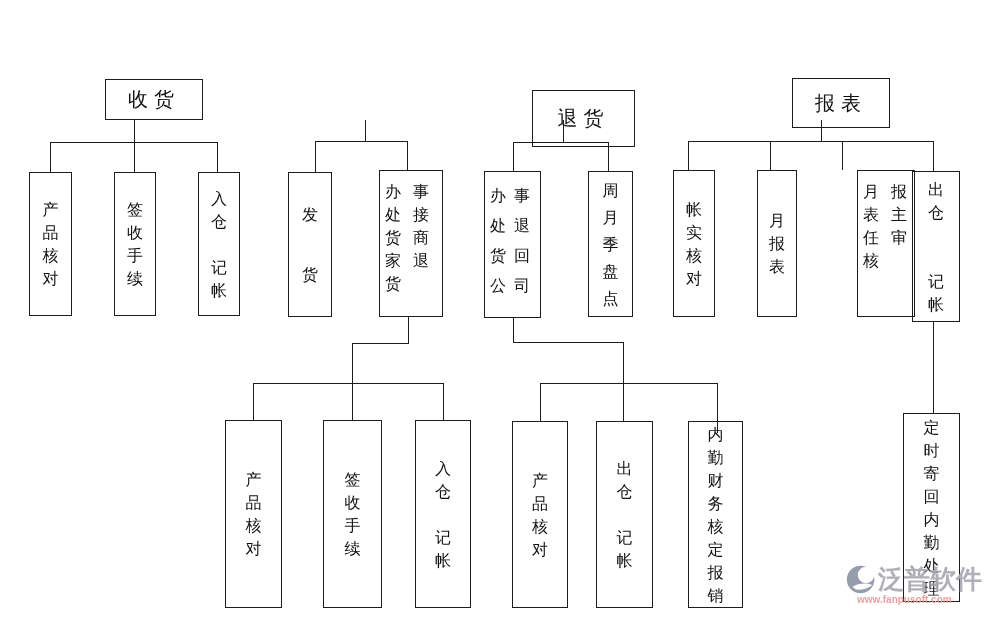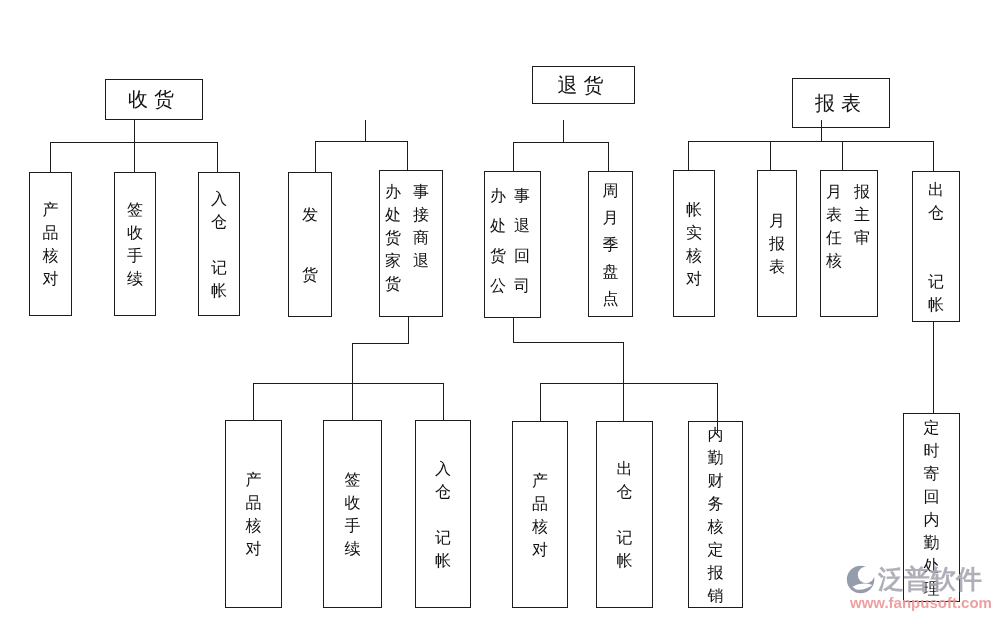--- a/index.html
+++ b/index.html
@@ -36,32 +36,32 @@
   .line{position:absolute;background:var(--line_color);}
   .vl{width:1px;}
   .hl{height:1px;}
   .watermark{
     position:absolute;left:845px;top:562px;width:150px;
     font-family:"Liberation Sans","DejaVu Sans",sans-serif;opacity:.92;
   }
   .wm-row{display:flex;align-items:center;}
   .wm-logo{width:33px;height:33px;flex:0 0 auto;}
   .wm-brand{font-size:26px;font-weight:bold;color:var(--wm_brand);letter-spacing:0px;white-space:nowrap;}
-  .wm-url{font-size:15px;font-weight:bold;color:var(--wm_url);margin-left:5px;margin-top:-3px;white-space:nowrap;}
+  .wm-url{font-size:10px;font-weight:bold;color:var(--wm_url);margin-left:12px;margin-top:-3px;white-space:nowrap;}
 </style>
 </head>
 <body>
 
 <div id="canvas">
 
 
   <div class="node hdr" style="left:85px;top:79px;width:98px;height:41px">
       <span>收货</span>
     </div>
-  <div class="node hdr" style="left:512px;top:66px;width:103px;height:38px">
+  <div class="node hdr" style="left:512px;top:90px;width:103px;height:57px">
       <span>退货</span>
     </div>
   <div class="node hdr" style="left:772px;top:78px;width:98px;height:50px">
       <span>报表</span>
     </div>
 
   <div class="node" style="left:29px;top:172px;width:43px;height:144px">
       <span>产
 品
 核
@@ -112,21 +112,21 @@
       <span>帐
 实
 核
 对</span>
     </div>
   <div class="node" style="left:757px;top:170px;width:40px;height:147px">
       <span>月
 报
 表</span>
     </div>
-  <div class="node cols" style="left:820px;top:170px;width:58px;height:147px">
+  <div class="node cols" style="left:857px;top:170px;width:58px;height:147px">
       <span>月报
 表主
 任审
 核</span>
     </div>
   <div class="node" style="left:912px;top:171px;width:48px;height:151px">
       <span>出
 仓
  
  

